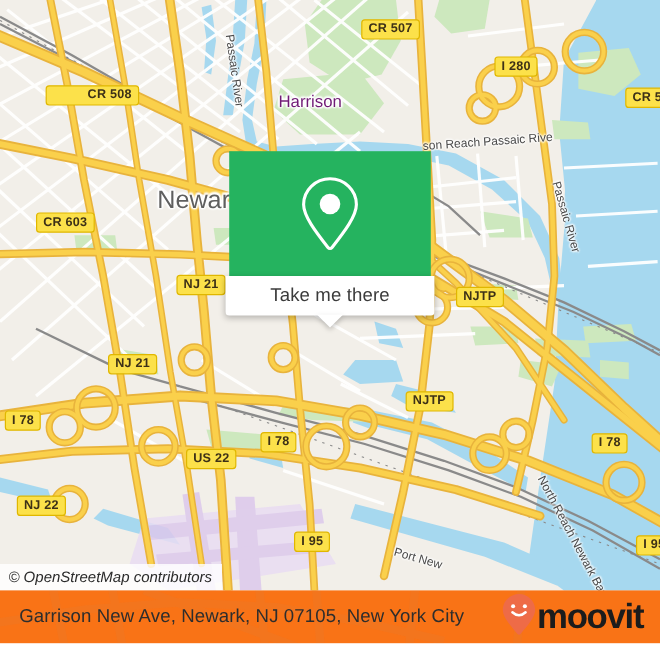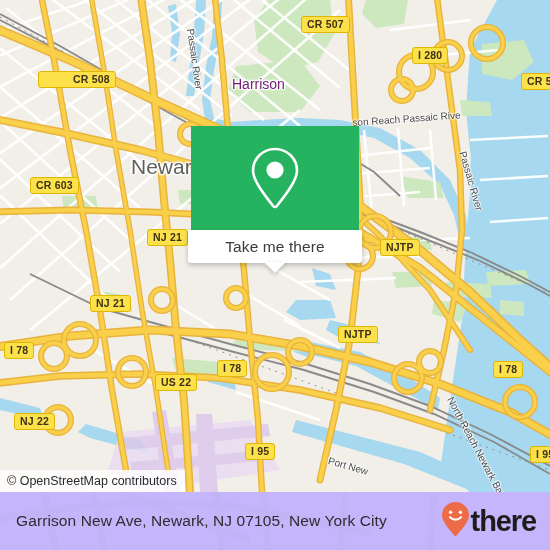--- a/index.html
+++ b/index.html
@@ -46,20 +46,21 @@
     text-shadow:1.2px 0 1.4px #fff,-1.2px 0 1.4px #fff,0 1.2px 1.4px #fff,0 -1.2px 1.4px #fff;
   }
 
   
   #attribution{
     position:absolute;left:0;bottom:0;
     background:rgba(255,255,255,.82);
     color:#2a2a2a;font-size:12.5px;
     padding:4px 8px 4px 7px;
     white-space:nowrap;
+    font-style:italic;
   }
 
   
   #popup{position:absolute;left:188px;top:126px;width:174px;}
   #popup-head{
     height:104px;width:168px;margin-left:3px;
     background:#25B35F;
     display:flex;align-items:center;justify-content:center;
   }
   #popup-body{
@@ -73,22 +74,22 @@
     position:absolute;left:50%;margin-left:-11px;top:32px;
     width:0;height:0;
     border-left:11px solid transparent;
     border-right:11px solid transparent;
     border-top:11px solid #fff;
     filter:drop-shadow(0 2px 2px rgba(0,0,0,.22));
   }
 
   
   #footer{
-    position:absolute;left:0;top:492px;width:550px;height:58px;
-    background:#c4b5fd;overflow:hidden;
+    position:absolute;left:0;top:492px;width:550px;height:44px;
+    background:#f97316;overflow:hidden;
     display:flex;align-items:center;
   }
   #footer-watermark{position:absolute;left:0;top:-492px;opacity:.06;pointer-events:none;}
   #footer-inner{
     position:relative;z-index:2;
     display:flex;align-items:center;justify-content:space-between;
     width:100%;padding:0 14px 0 16px;box-sizing:border-box;
   }
   #footer-address{font-size:15.5px;color:#2d2d2d;white-space:nowrap;letter-spacing:.1px;}
   #brand{display:flex;align-items:center;gap:1px;}
@@ -371,18 +372,18 @@
         <span>
           <svg width="29" height="36" viewBox="0 0 29 36" xmlns="http://www.w3.org/2000/svg">
             <path d="M14.5 1 C7.1 1 1 6.9 1 14.2 C1 20.6 8.2 28.4 13.2 34.3
                      C13.9 35.1 15.1 35.1 15.8 34.3 C20.8 28.4 28 20.6 28 14.2
                      C28 6.9 21.9 1 14.5 1 Z" fill="#EE6B47"></path>
             <circle cx="9.6" cy="11.2" r="1.7" fill="#ffffff"></circle>
             <circle cx="19.4" cy="11.2" r="1.7" fill="#ffffff"></circle>
             <path d="M9 16.2 Q14.5 21.2 20 16.2" stroke="#ffffff" stroke-width="2.1" fill="none" stroke-linecap="round"></path>
           </svg>
         </span>
-        <span id="brand-word">there</span>
+        <span id="brand-word">moovit</span>
       </span>
     </div>
   </div>
 
 </div>
 
 </body></html>

